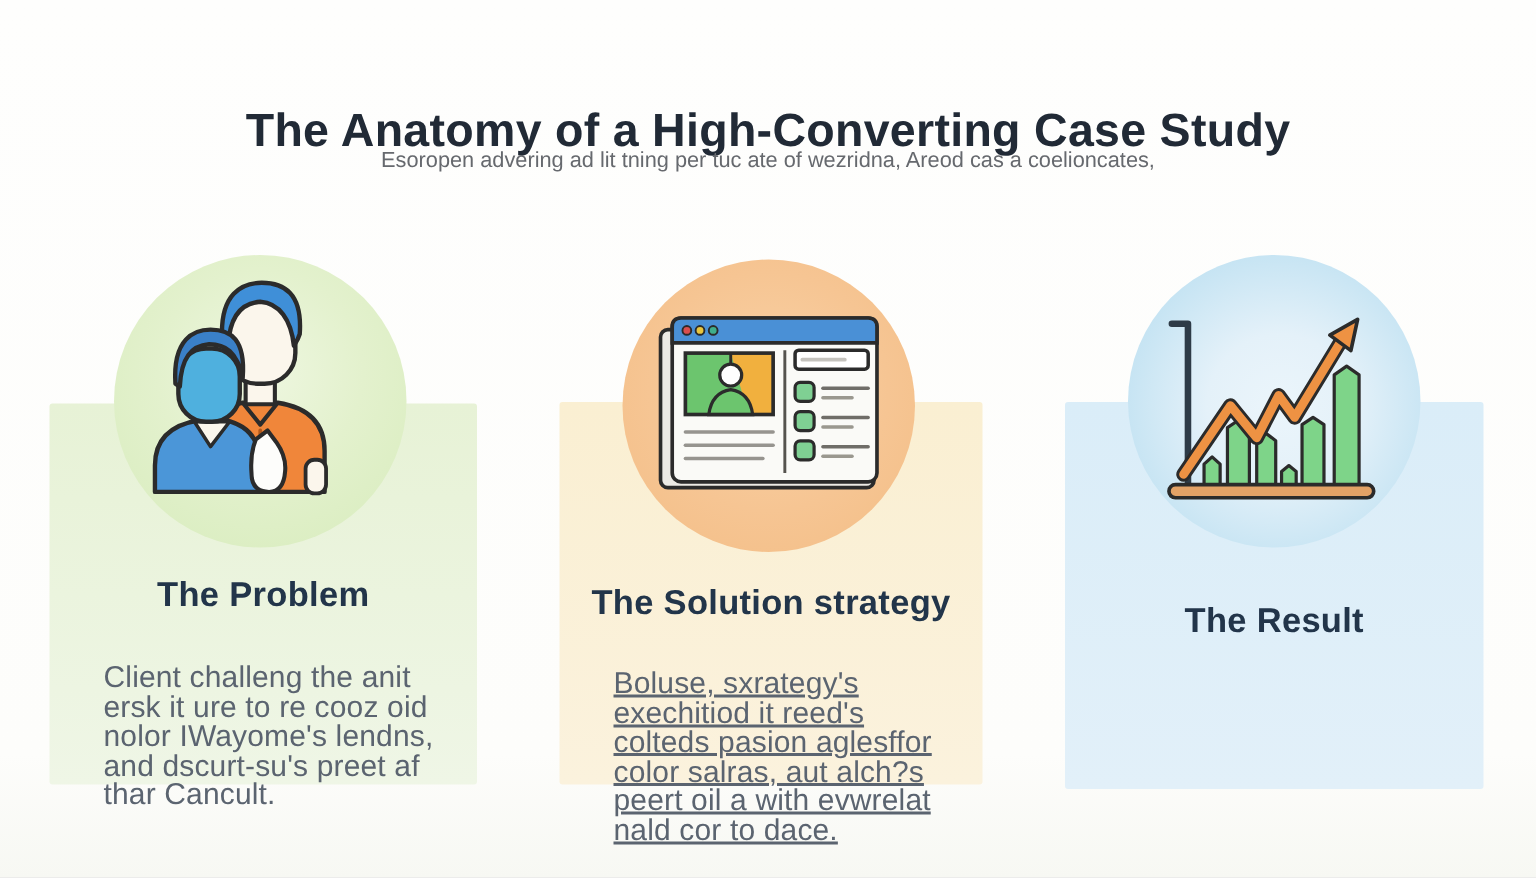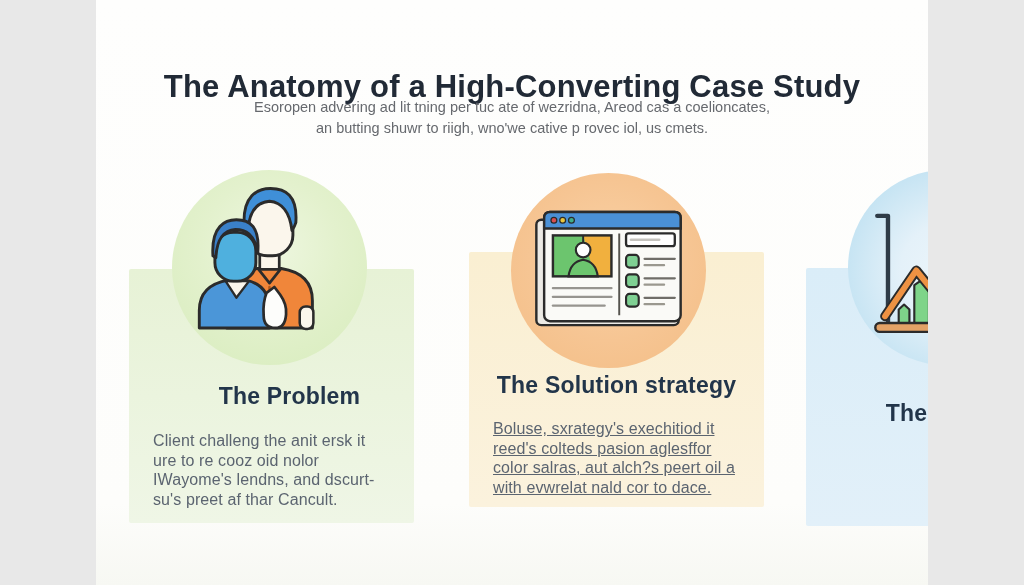--- a/index.html
+++ b/index.html
@@ -1,61 +1,60 @@
 <!DOCTYPE html>
 <html><head>
 <meta charset="utf-8">
 <style>
   html,body{margin:0;padding:0;background:#e8e8e8;}
   .stage{
-    position:relative;width:832px;height:585px;margin:0 auto;
+    position:relative;width:1024px;height:585px;margin:0 auto;
     background:linear-gradient(180deg,#fefefd 0%,#fdfdfb 86%,#f7f8f3 100%);
     font-family:"Liberation Sans",sans-serif;overflow:hidden;
   }
   .title{
     position:absolute;top:48px;left:0;width:100%;text-align:center;
     font-size:31px;font-weight:700;color:#212a36;letter-spacing:.2px;
   }
   .subtitle{
     position:absolute;top:97px;left:0;width:100%;text-align:center;
     font-size:14.5px;line-height:21px;color:#66696e;
   }
   .card{position:absolute;border-radius:2px;}
   .card-problem {left:33px; top:269px;width:285px;height:254px;background:linear-gradient(180deg,#e7f2d6,#eff6e6);}
-  .card-solution{left:373px;top:252px;width:282px;height:255px;background:linear-gradient(180deg,#faefd2,#fbf2dd);padding-left:13px;}
+  .card-solution{left:373px;top:268px;width:282px;height:255px;background:linear-gradient(180deg,#faefd2,#fbf2dd);}
   .card-result  {left:710px;top:268px;width:279px;height:258px;background:linear-gradient(180deg,#daedf8,#e2f0f9);}
   .circle{position:absolute;width:195px;height:195px;border-radius:50%;overflow:hidden;}
   .circle svg{display:block;width:100%;height:100%;}
   .circle-problem {left:76px; top:170px;background:radial-gradient(circle at 50% 40%,#eef7e0 0%,#e3f1cd 45%,#d7ecbc 100%);}
   .circle-solution{left:415px;top:173px;background:radial-gradient(circle at 50% 45%,#f9d2a6 0%,#f6c593 55%,#f3bd85 100%);}
   .circle-result  {left:752px;top:170px;background:radial-gradient(circle at 52% 52%,#ebf5fb 0%,#e4f1f9 34%,#c6e4f3 72%,#c0e0f1 100%);}
   .card h2{
     position:absolute;left:0;width:100%;margin:0;text-align:center;
     font-size:23px;font-weight:700;color:#22354a;letter-spacing:.2px;
   }
-  .card-problem h2{top:114px;margin-left:18px;}
+  .card-problem h2{top:114px;}
   .card-solution h2{top:120px;}
   .card-result h2{top:132px;}
   .card p{
-    position:absolute;left:0;margin:0;padding:0 24px;width:calc(100% - 48px);
-    font-size:16px;line-height:19.5px;color:#5b6470;letter-spacing:.1px;text-align:left;
+    position:absolute;left:0;margin:12px;padding:0 24px;width:calc(100% - 48px);
+    font-size:20px;line-height:19.5px;color:#5b6470;letter-spacing:.1px;text-align:left;
   }
   .card-problem p{top:162px;}
   .card-solution p{top:167px;text-decoration:underline;}
   .card-result p{top:165px;}
 </style>
 </head>
 <body>
 
 <div class="stage">
 
   <h1 class="title">The Anatomy of a High-Converting Case Study</h1>
   <div class="subtitle">
     <span>Esoropen advering ad lit tning per tuc ate of wezridna, Areod cas a coelioncates,</span><br>
-    <span>an butting shuwr to riigh, wno'we cative p rovec iol, us cmets.</span>
   </div>
 
   <div class="card card-problem">
     <h2>The Problem</h2>
     <p>Client challeng the anit ersk it ure to re cooz oid nolor IWayome's lendns, and dscurt-su's preet af thar Cancult.</p>
   </div>
   <div class="circle circle-problem">
     <svg viewBox="0 0 200 200">
 
       <g>

